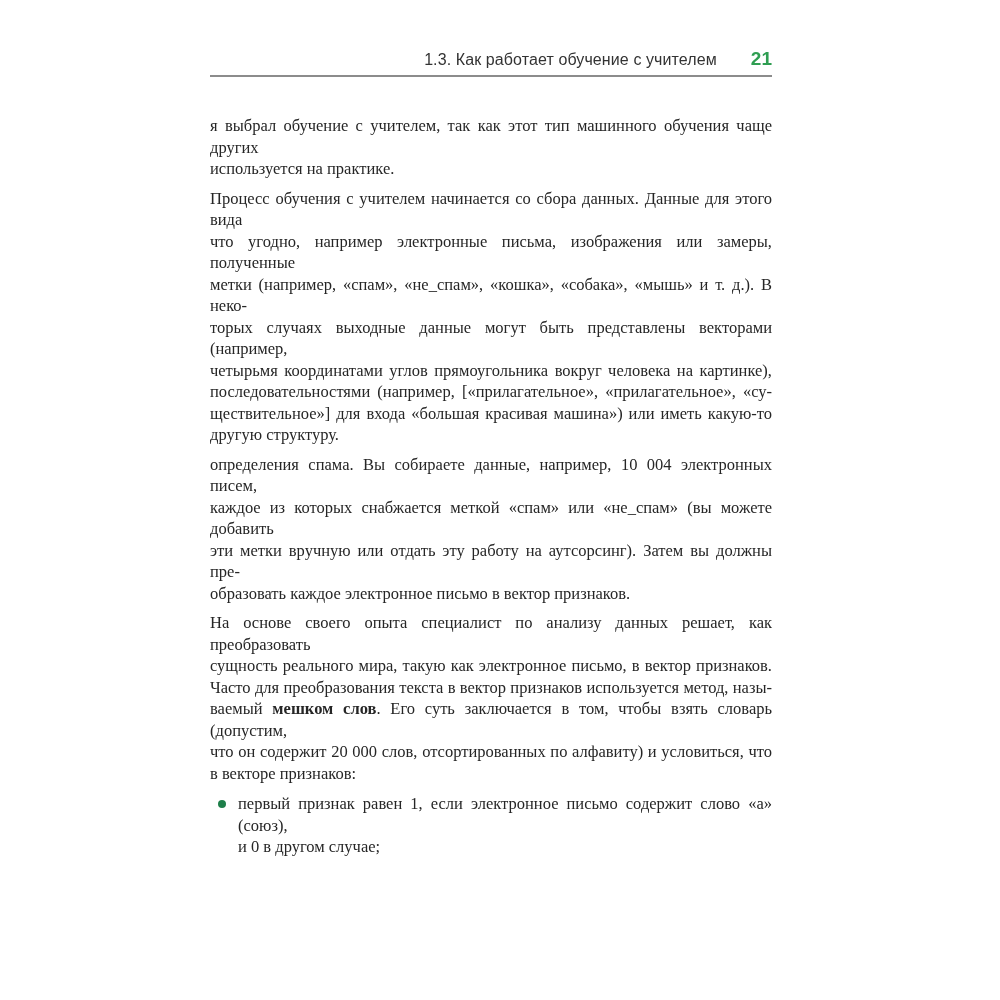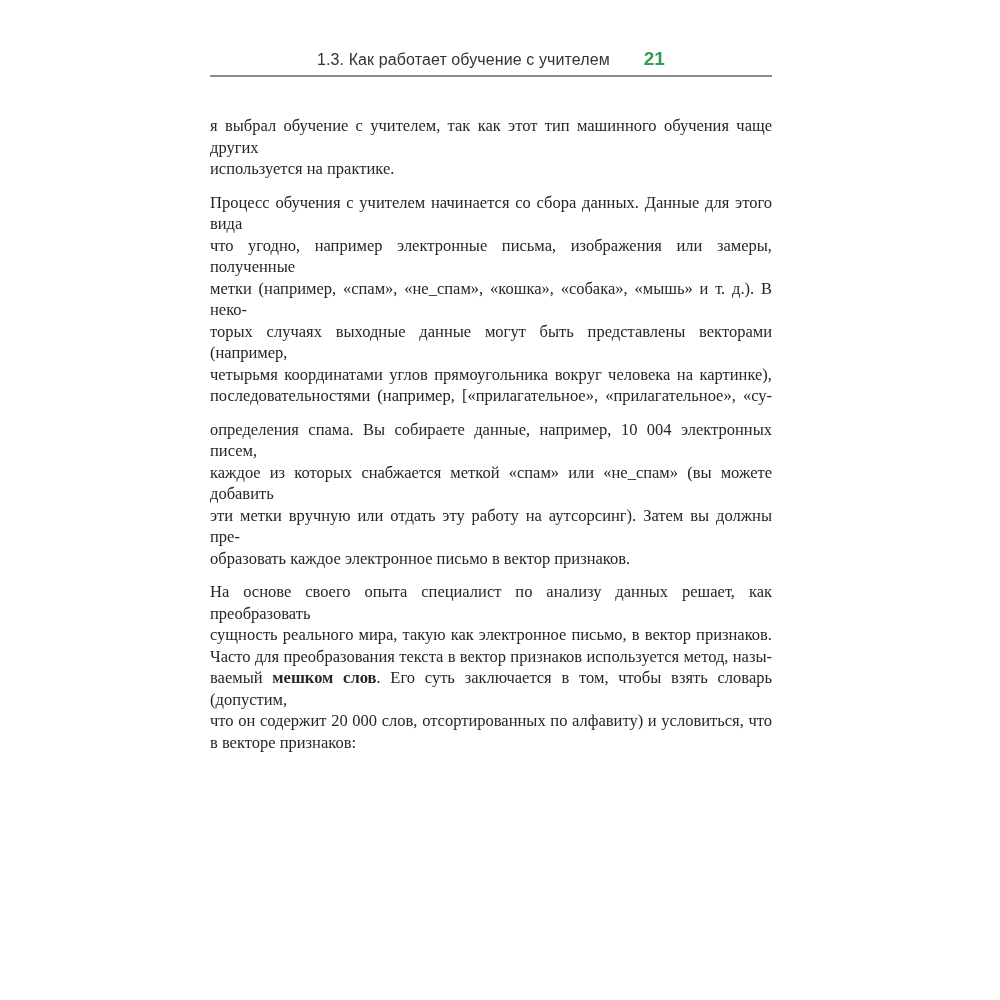--- a/index.html
+++ b/index.html
@@ -1,26 +1,26 @@
 <!DOCTYPE html>
 <html style="--accent-green: #2f9e52; --bullet-green: #1e7f4a; --rule-gray: #8c8c8c; --text-color: #262626; --title-color: #333333;"><head>
 <meta charset="utf-8">
 <style>
   html,body{margin:0;padding:0}
   body{width:1000px;height:1000px;background:#ffffff;position:relative;
        font-family:"Liberation Serif",serif;}
   .content{position:absolute;left:210px;top:48px;width:562px}
-  .headrow{display:flex;justify-content:center;align-items:baseline;gap:34px;
+  .headrow{display:flex;justify-content:flex-end;align-items:baseline;gap:34px;
            font-family:"Liberation Sans",sans-serif}
   .sect{font-size:16px;color:var(--title-color,#333);letter-spacing:.1px}
   .pnum{font-size:19px;font-weight:bold;color:var(--accent-green,#2f9e52)}
   .rule{border-bottom:2px solid var(--rule-gray,#8c8c8c);margin-top:5px}
   .bodytext{margin-top:38px;font-size:16.5px;line-height:21.5px;
             color:var(--text-color,#262626)}
-  .bodytext p{margin:12px 0 8px 0}
+  .bodytext p{margin:4px 0 8px 0}
   .jline{display:block;text-align:justify;text-align-last:justify;white-space:normal}
   .jline.last{text-align-last:left}
   ul.bullets{list-style:none;margin:9px 0 9px 0;padding:0}
   ul.bullets li{position:relative;padding-left:28px;margin-bottom:7px}
   .dot{position:absolute;left:8px;top:7px;width:8px;height:8px;border-radius:50%;
        background:var(--bullet-green,#1e7f4a)}
   b{font-weight:bold}
 </style>
 </head>
 <body>
@@ -39,36 +39,45 @@
           <span class="jline">я выбрал обучение с учителем, так как этот тип машинного обучения чаще других</span>
           <span class="jline last">используется на практике.</span>
         </p>
       <p>
           <span class="jline">Процесс обучения с учителем начинается со сбора данных. Данные для этого вида</span>
           <span class="jline">что угодно, например электронные письма, изображения или замеры, полученные</span>
           <span class="jline">метки (например, «спам», «не_спам», «кошка», «собака», «мышь» и т. д.). В неко-</span>
           <span class="jline">торых случаях выходные данные могут быть представлены векторами (например,</span>
           <span class="jline">четырьмя координатами углов прямоугольника вокруг человека на картинке),</span>
           <span class="jline">последовательностями (например, [«прилагательное», «прилагательное», «су-</span>
+          <span class="jline">ществительное»] для входа «большая красивая машина») или иметь какую-то</span>
+          <span class="jline last">другую структуру.</span>
         </p>
       <p>
           <span class="jline">определения спама. Вы собираете данные, например, 10 004 электронных писем,</span>
           <span class="jline">каждое из которых снабжается меткой «спам» или «не_спам» (вы можете добавить</span>
           <span class="jline">эти метки вручную или отдать эту работу на аутсорсинг). Затем вы должны пре-</span>
           <span class="jline last">образовать каждое электронное письмо в вектор признаков.</span>
         </p>
       <p>
           <span class="jline">На основе своего опыта специалист по анализу данных решает, как преобразовать</span>
           <span class="jline">сущность реального мира, такую как электронное письмо, в вектор признаков.</span>
           <span class="jline">Часто для преобразования текста в вектор признаков используется метод, назы-</span>
           <span class="jline">ваемый <b>мешком слов</b>. Его суть заключается в том, чтобы взять словарь (допустим,</span>
           <span class="jline">что он содержит 20 000 слов, отсортированных по алфавиту) и условиться, что</span>
           <span class="jline last">в векторе признаков:</span>
         </p>
 
       <ul class="bullets">
+        <li>
+          <span class="dot"></span>
+          <div class="btxt">
+              <span class="jline">первый признак равен 1, если электронное письмо содержит слово «а» (союз),</span>
+              <span class="jline last">и 0 в другом случае;</span>
+            </div>
+        </li>
 
       </ul>
 
     </div>
 
   </div>
 </div>
 
 </body></html>

